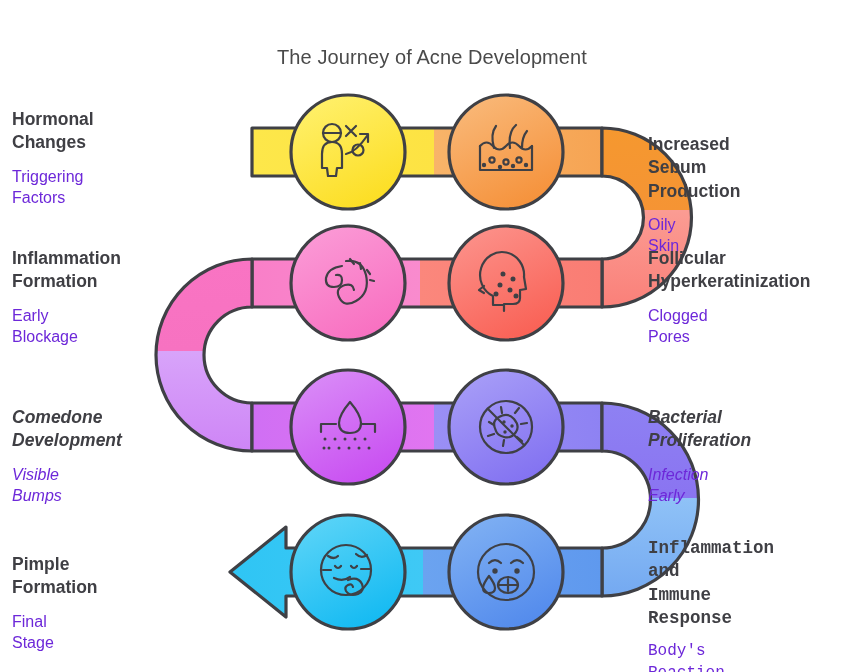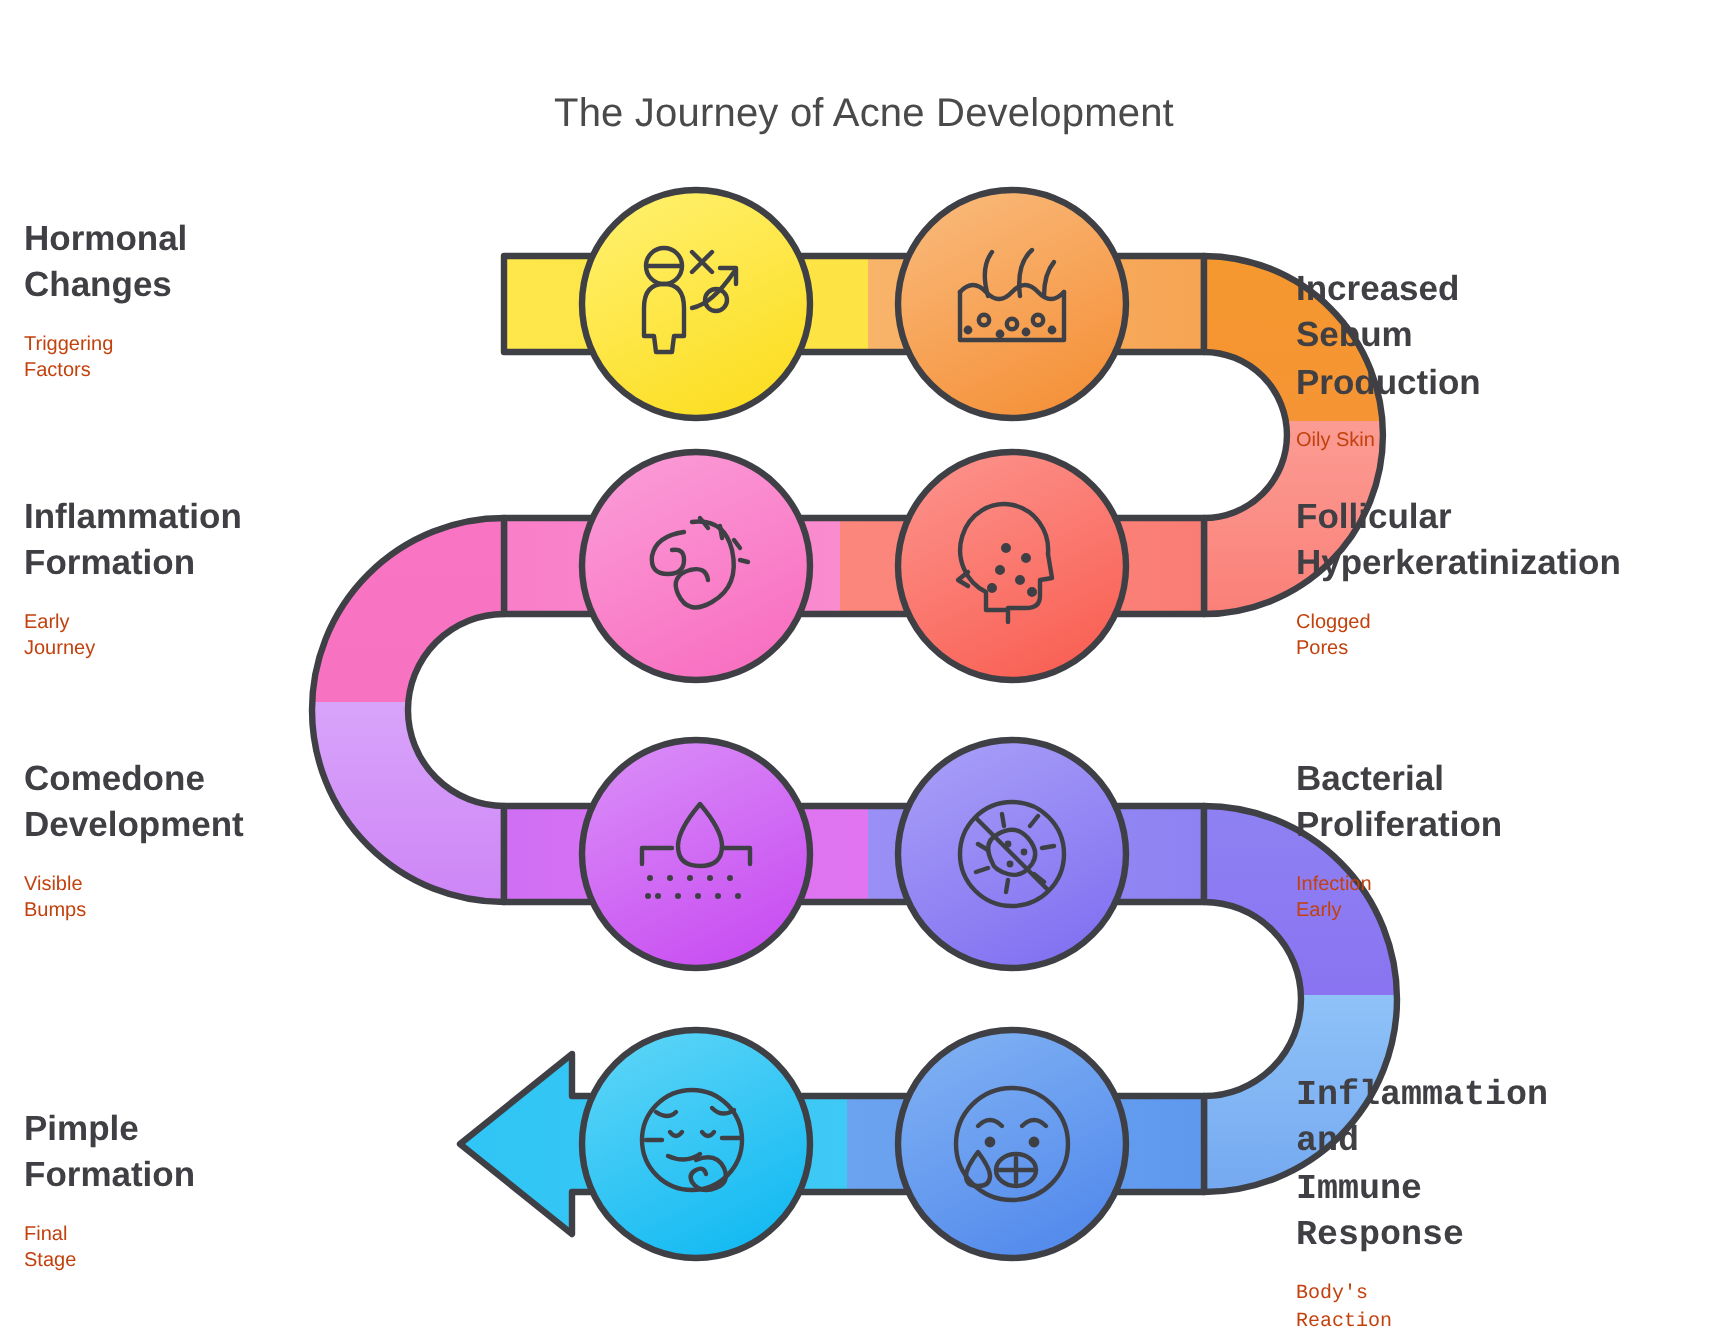--- a/index.html
+++ b/index.html
@@ -41,40 +41,40 @@
   .label-block {
     position: absolute;
   }
   .label-block .lbl-title {
     font-size: 17.5px;
     font-weight: bold;
     color: #3f3f44;
     line-height: 1.33;
   }
   .label-block .lbl-sub {
-    font-size: 10px;
+    font-size: 16px;
     font-weight: 400;
-    color: #c2410c;
+    color: #6d28d9;
     line-height: 1.35;
     margin-top: 11px;
   }
   .label-left {
     right: 662px;
     left: 12px;
     text-align: left;
   }
   .label-right {
     left: 648px;
     right: 8px;
     text-align: left;
   }
   
   .row1 { top: 89px; margin-top: 44px; }
   .row2 { top: 247px; }
-  .row3 { top: 378px; }
+  .row3 { top: 406px; font-style: italic; }
   .row4 { top: 537px; font-family: Liberation Mono, monospace; }
   .row1l { top: 108px; }
   .row4l { top: 539px; margin-top: 14px; }
 
   .lbl-sub-lr2 { margin-top: 18px; }
 </style>
 </head>
 <body>
 
 <div id="stage">
@@ -313,21 +313,21 @@
     <div class="lbl-sub">Triggering Factors</div>
   </div>
 
   <div class="label-block label-right row1">
     <div class="lbl-title">Increased Sebum Production</div>
     <div class="lbl-sub lbl-sub-lr2">Oily Skin</div>
   </div>
 
   <div class="label-block label-left row2">
     <div class="lbl-title">Inflammation Formation</div>
-    <div class="lbl-sub lbl-sub-lr2">Early Journey</div>
+    <div class="lbl-sub lbl-sub-lr2">Early Blockage</div>
   </div>
 
   <div class="label-block label-right row2">
     <div class="lbl-title">Follicular Hyperkeratinization</div>
     <div class="lbl-sub lbl-sub-lr2">Clogged Pores</div>
   </div>
 
   <div class="label-block label-left row3">
     <div class="lbl-title">Comedone Development</div>
     <div class="lbl-sub lbl-sub-lr2">Visible Bumps</div>

